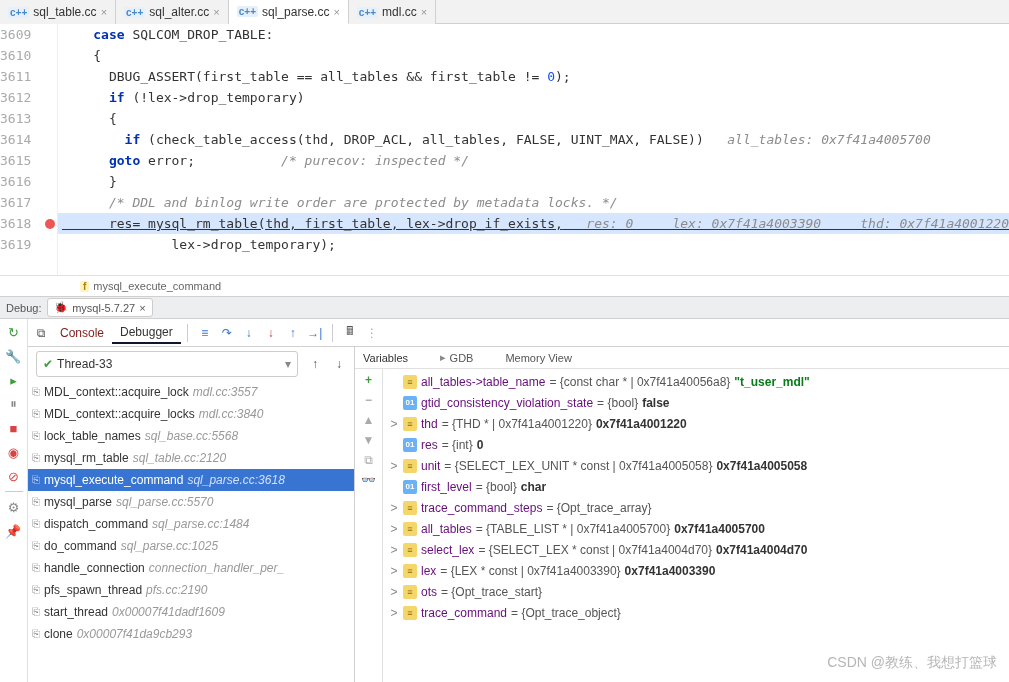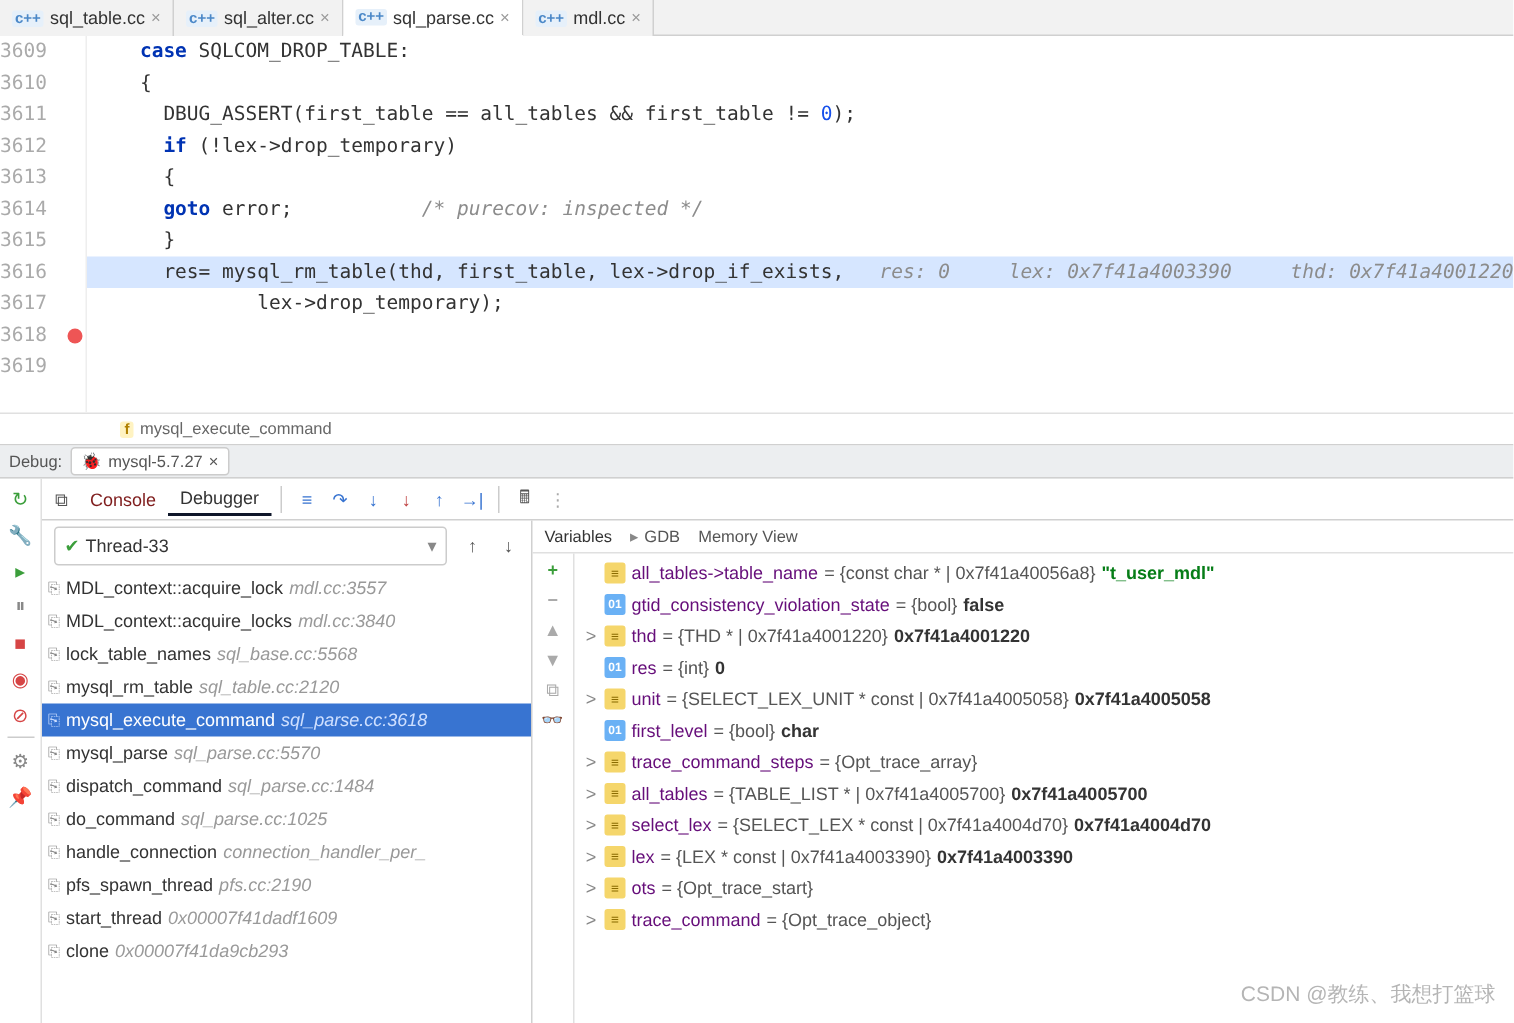--- a/index.html
+++ b/index.html
@@ -16,21 +16,21 @@
 
 
 .code-area { height:251px; display:flex; background:#fff; overflow:hidden; }
 .gutter { width:55px; text-align:left; color:#aaa; padding-right:10px; line-height:21px; user-select:none; }
 .gutter div { height:21px; }
 .marg { width:20px; border-right:1px solid #eee; }
 .marg div { height:21px; display:flex; align-items:center; justify-content:center; }
 .bp { width:10px; height:10px; border-radius:50%; background:#e55; }
 .code-lines { flex:1; line-height:21px; }
 .code-line { height:21px; white-space:pre; padding-left:4px; }
-.hl-line { background:#d6e6ff; }
+.hl-line { background:#d6e6ff;text-decoration:underline; }
 .kw { color:#0033b3; font-weight:bold; }
 .cmt { color:#8c8c8c; font-style:italic; }
 .ann { color:#8c8c8c; font-style:italic; }
 .num { color:#1750eb; }
 
 
 .breadcrumb { height:22px; border-top:1px solid #e0e0e0; border-bottom:1px solid #d0d0d0; display:flex; align-items:center; padding-left:80px; color:#666; font-size:11px; gap:4px; }
 .f-badge { background:#fff3c2; color:#b08000; padding:0 3px; border-radius:2px; font-size:10px; font-weight:bold; }
 
 
@@ -52,21 +52,21 @@
 .frame-list { flex:1; overflow:auto; }
 .frame-item { height:22px; display:flex; align-items:center; padding:0 4px; gap:4px; cursor:pointer; white-space:nowrap; }
 .frame-item.sel { background:#3874d1; color:#fff; }
 .frame-loc { color:#999; font-style:italic; }
 .frame-item.sel .frame-loc { color:#cfe0ff; }
 .fr-ic { color:#888; font-size:10px; }
 .frame-item.sel .fr-ic{ color:#cfe0ff; }
 
 .vars-pane { flex:1; display:flex; flex-direction:column; }
 .vars-tool { width:28px; border-right:1px solid #e0e0e0; display:flex; flex-direction:column; align-items:center; gap:6px; padding-top:4px; }
-.vars-head { height:22px; border-bottom:1px solid #e0e0e0; display:flex; align-items:center; padding:0 8px; gap:12px; color:#555; font-size:11px; }
+.vars-head { height:22px; border-bottom:1px solid #e0e0e0; display:flex; align-items:center; padding:0 8px; gap:32px; color:#555; font-size:11px; }
 .vars-head span { cursor:pointer; }
 .vars-head .act { color:#333; font-weight:500; }
 .vars-body { display:flex; flex:1; }
 .var-list { flex:1; overflow:auto; padding:2px 0; }
 .var-item { height:21px; display:flex; align-items:center; padding-left:6px; gap:4px; white-space:nowrap; }
 .exp { color:#888; width:10px; display:inline-block; text-align:center; cursor:pointer; }
 .var-ic { width:14px; height:14px; display:inline-flex; align-items:center; justify-content:center; font-size:9px; border-radius:2px; }
 .ic-y { background:#f5d66b; color:#8a6b00; }
 .ic-b { background:#6ab1f5; color:#fff; font-weight:bold; font-size:8px; }
 .vn { color:#660e7a; }
@@ -130,22 +130,24 @@
         <span class="bp"></span>
       </div>
       <div></div>
     </div>
   <div class="code-lines" id="codelines">
       <div class="code-line">    <span class="kw">case </span><span>SQLCOM_DROP_TABLE:</span></div>
       <div class="code-line">    <span>{</span></div>
       <div class="code-line">      <span>DBUG_ASSERT(first_table == all_tables &amp;&amp; first_table != </span><span class="num">0</span>);</div>
       <div class="code-line">      <span class="kw">if </span><span>(!lex-&gt;drop_temporary)</span></div>
       <div class="code-line">      <span>{</span></div>
+      <div class="code-line">        <span class="kw">if </span><span>(check_table_access(thd, DROP_ACL, all_tables, FALSE, UINT_MAX, FALSE))</span><span class="ann">   all_tables: 0x7f41a4005700</span></div>
       <div class="code-line">      <span class="kw">goto </span><span>error;</span><span class="cmt">           /* purecov: inspected */</span></div>
       <div class="code-line">      <span>}</span></div>
+      <div class="code-line">      <span class="cmt">/* DDL and binlog write order are protected by metadata locks. */</span></div>
       <div class="code-line hl-line">      <span>res= mysql_rm_table(thd, first_table, lex-&gt;drop_if_exists,</span><span class="ann">   res: 0     lex: 0x7f41a4003390     thd: 0x7f41a4001220</span></div>
       <div class="code-line">              <span>lex-&gt;drop_temporary);</span></div>
     </div>
 </div>
 
 <div class="breadcrumb">
   <span class="f-badge">f</span>
   <span>mysql_execute_command</span>
 </div>
 

